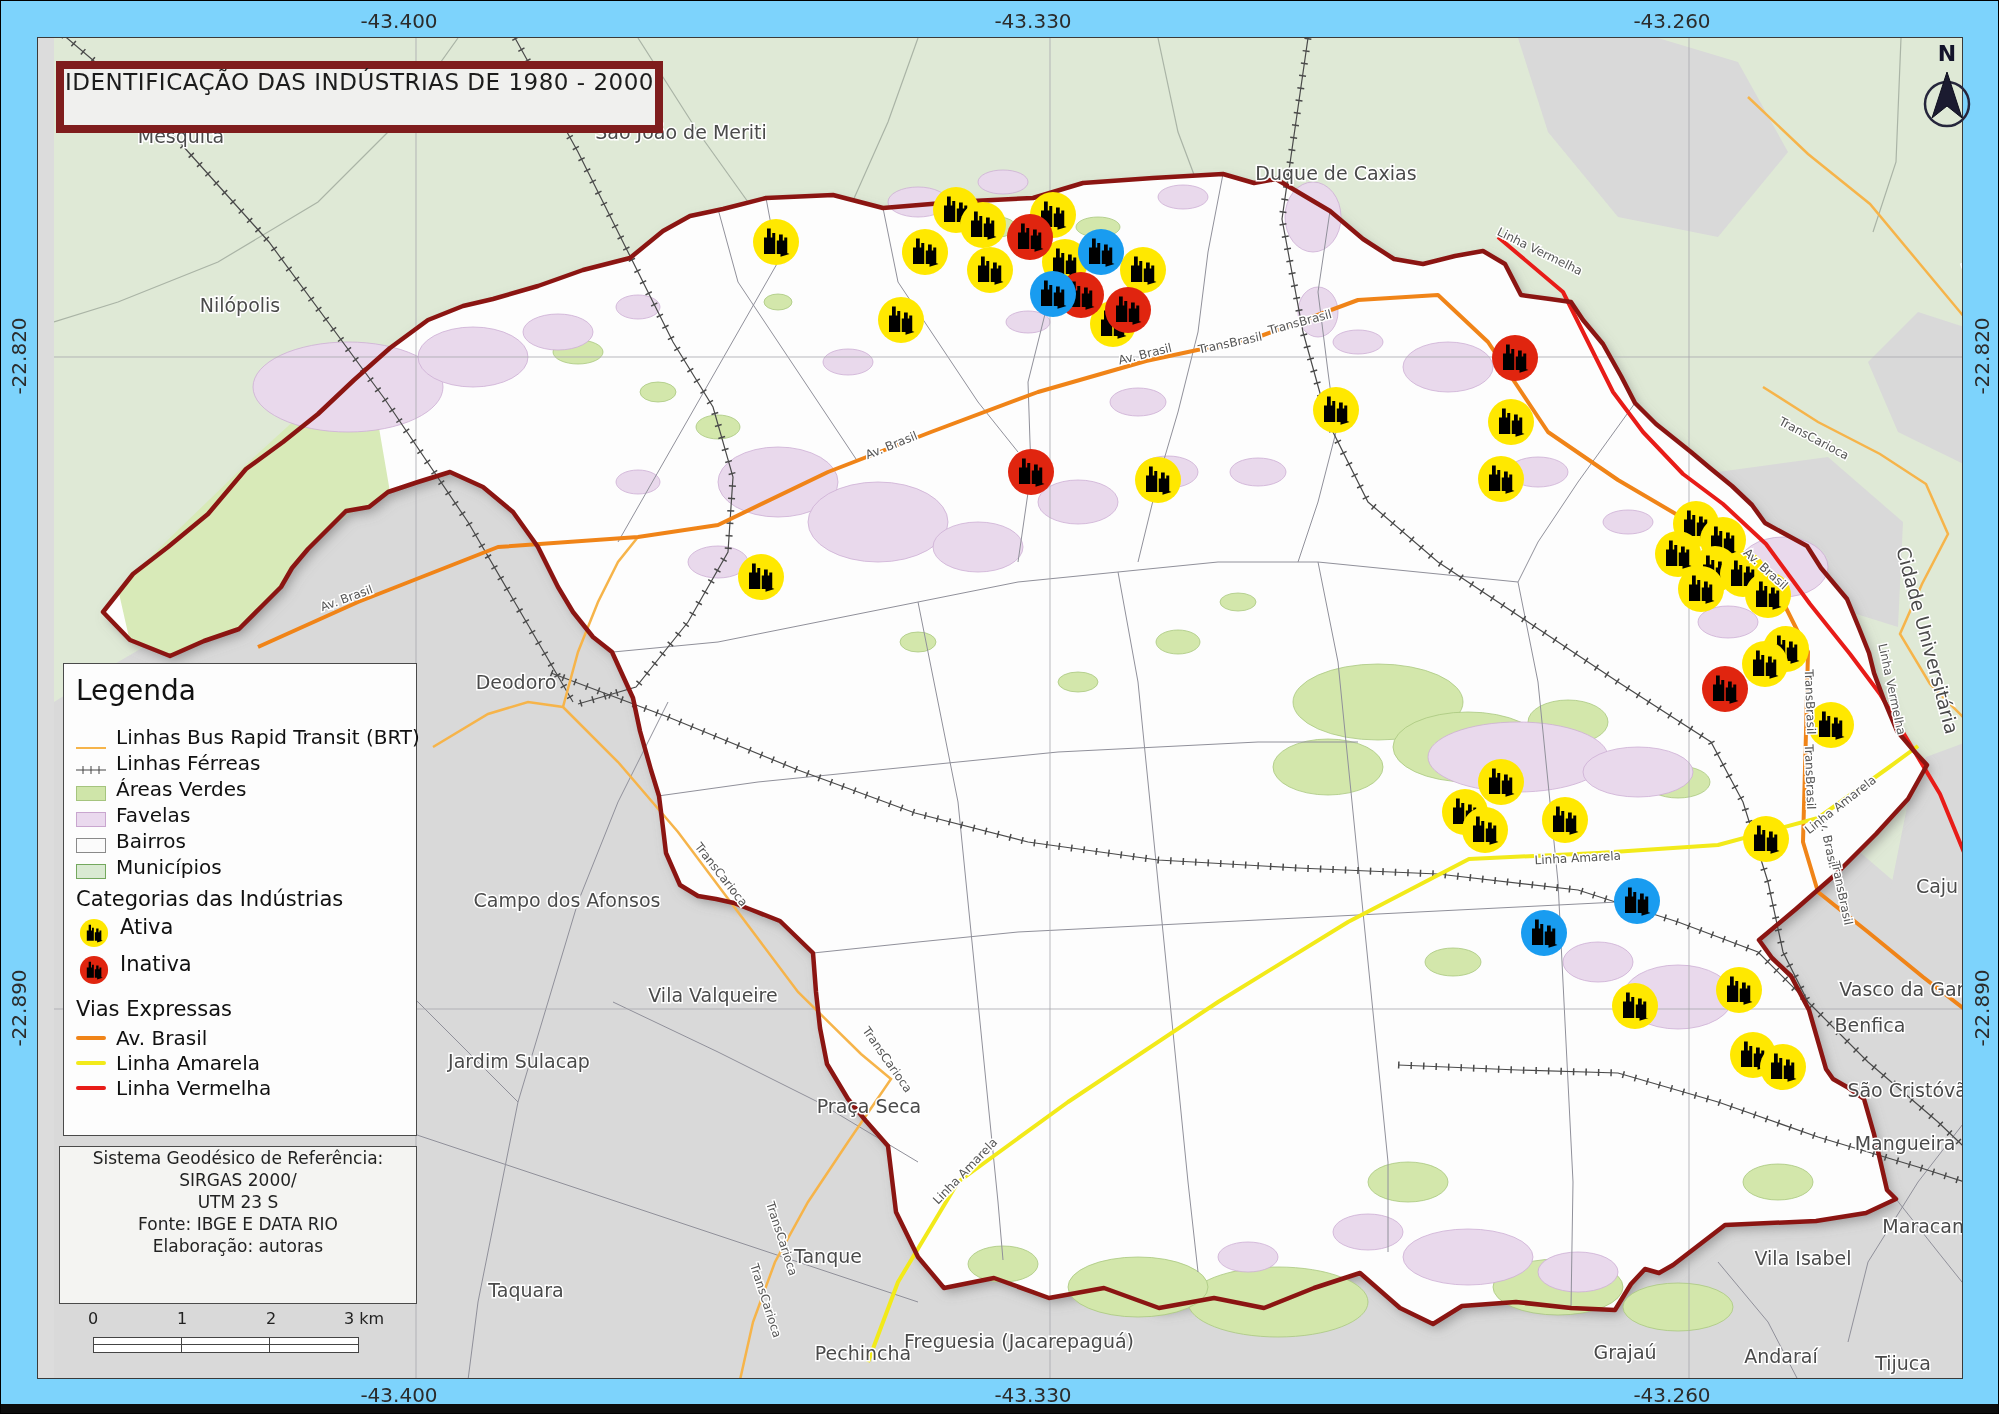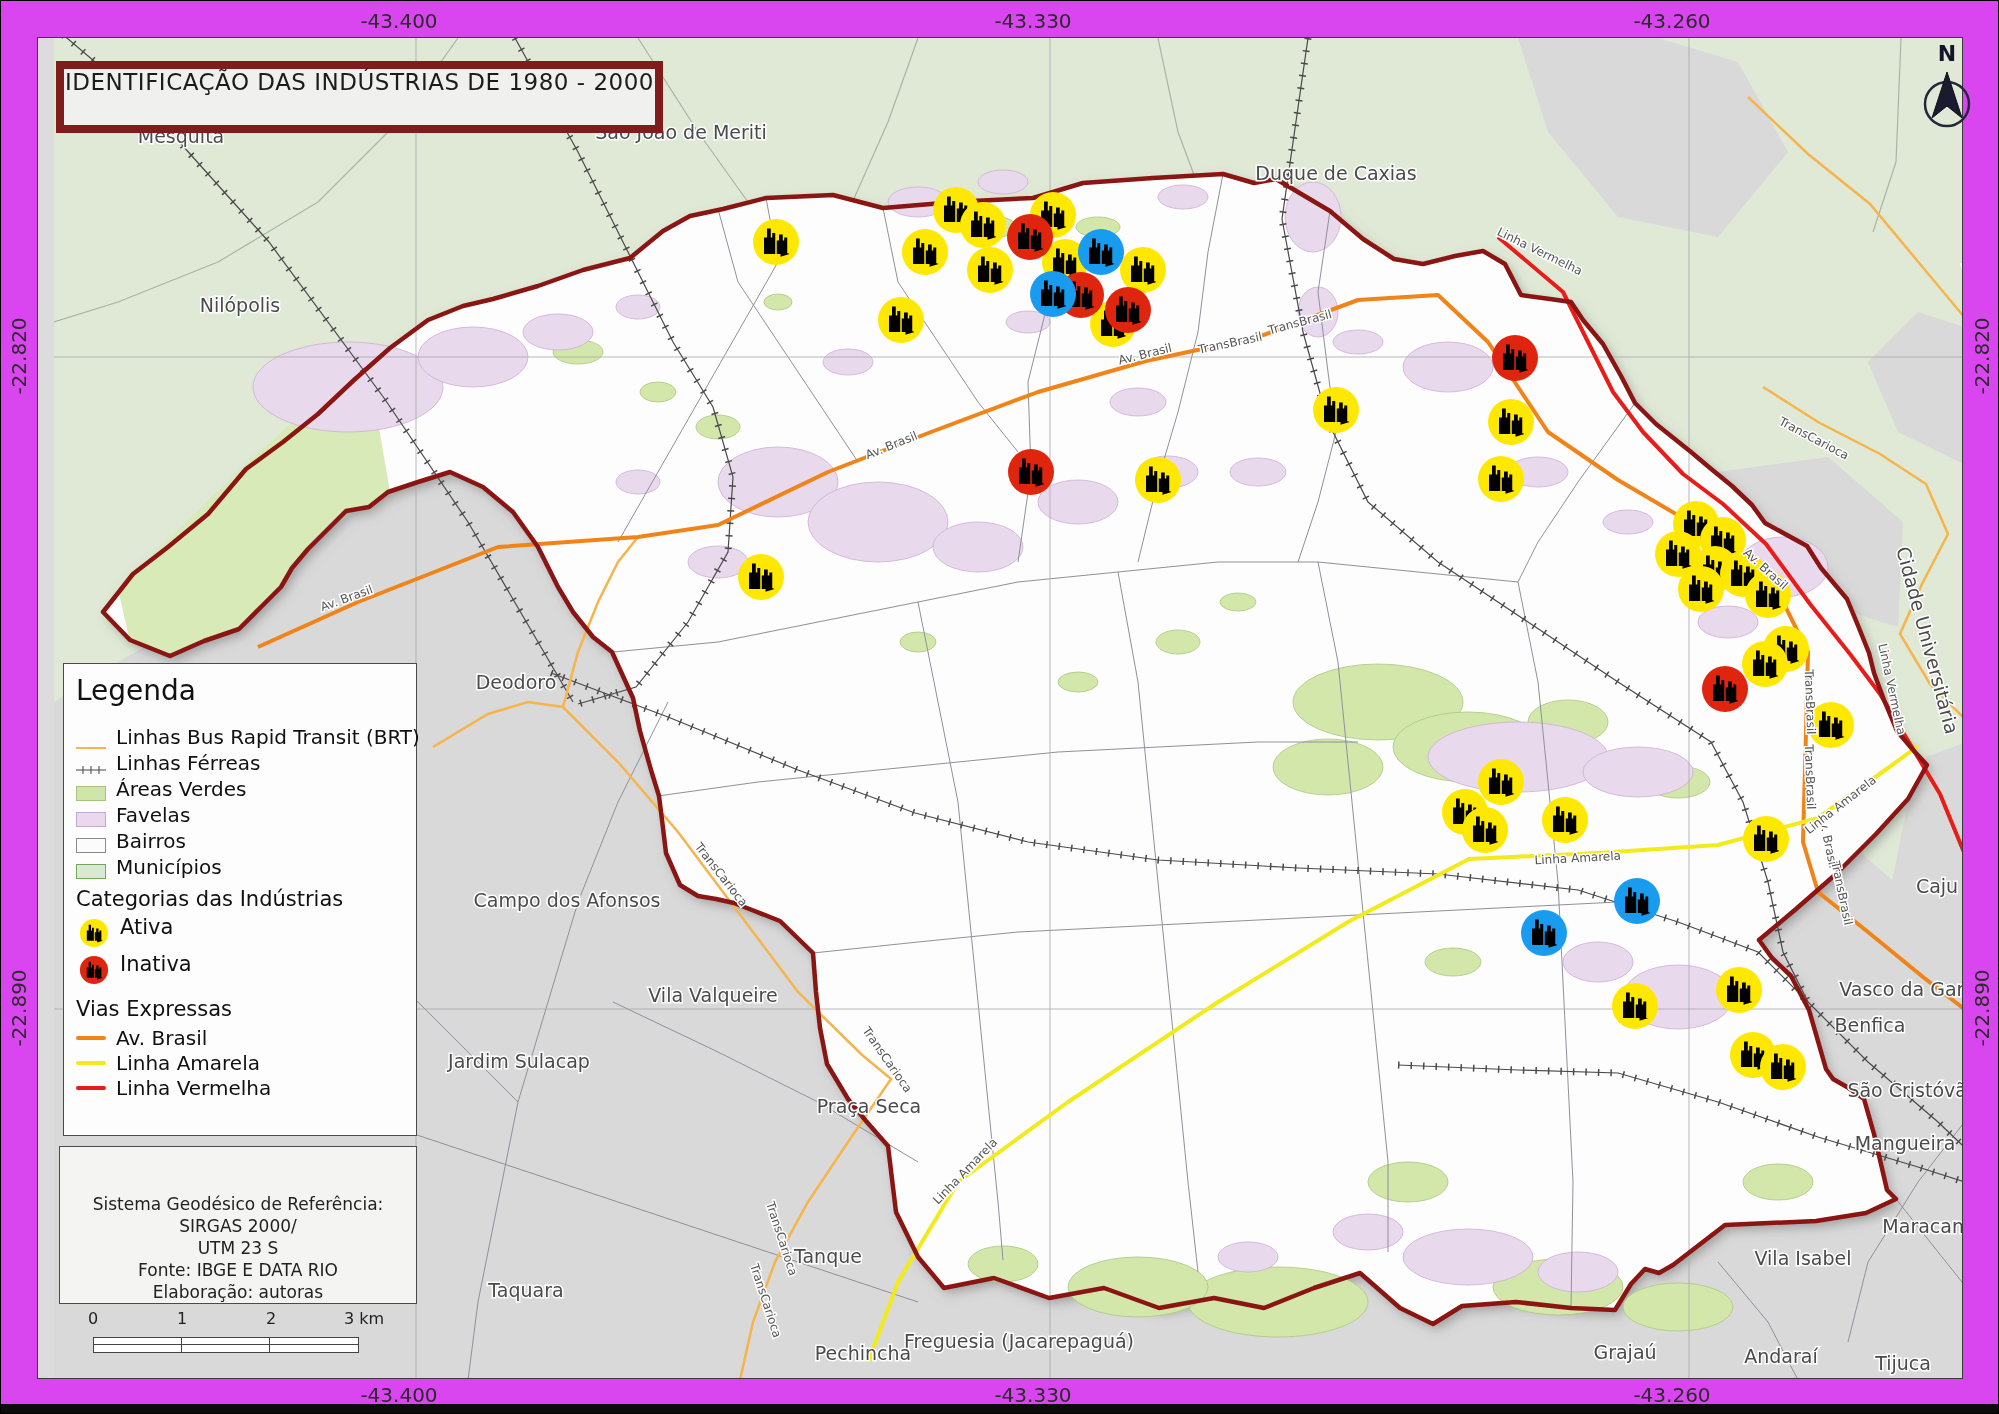--- a/index.html
+++ b/index.html
@@ -1,16 +1,16 @@
 <!DOCTYPE html>
 <html><head>
 <meta charset="utf-8">
 <style>
   html,body{margin:0;padding:0;background:#888;}
-  .page{position:relative;width:1999px;height:1414px;background:#d946ef;
+  .page{position:relative;width:1999px;height:1414px;background:#7dd3fc;
         font-family:"DejaVu Sans","Liberation Sans",sans-serif;overflow:hidden;
         border:1px solid #000;box-sizing:border-box;}
   .map-frame{position:absolute;left:36px;top:36px;width:1926px;height:1342px;
         border:1px solid #3a3a3a;box-sizing:border-box;background:#dcdcdc;overflow:hidden;padding-left:16px;}
   .map-frame svg{display:block;}
   
   .coord{position:absolute;font-size:20px;color:#2b2b2b;transform:translate(-50%,0);white-space:nowrap;}
   .coord.side{transform:translate(-50%,-50%) rotate(-90deg);}
   
   .title-box{position:absolute;left:55px;top:60px;width:607px;height:72px;background:#f0f0ee;
@@ -28,21 +28,21 @@
   .lg-heading{font-size:21px;color:#111;margin:8px 0 4px 0;}
   .cat-row{display:flex;align-items:flex-start;height:37px;}
   .cat-row .ic{width:36px;height:36px;margin-right:8px;flex:0 0 36px;}
   .cat-row .lbl{font-size:21px;color:#111;}
   .via-row{display:flex;align-items:center;height:25px;}
   .via-row .sw{width:30px;height:4px;margin-right:10px;flex:0 0 30px;border-radius:2px;}
   .via-row .lbl{font-size:20px;color:#111;}
   
   .info-box{position:absolute;left:58px;top:1145px;width:358px;height:158px;background:#f4f4f2;
         border:1.5px solid #4a4a4a;z-index:30;box-sizing:border-box;display:flex;flex-direction:column;
-        align-items:center;justify-content:flex-end;}
+        align-items:center;justify-content:flex-start;}
   .info-box div{font-size:17px;color:#222;line-height:22px;text-align:center;}
   
   .scalebar{position:absolute;left:70px;top:1308px;width:320px;height:60px;z-index:30;}
   .scalebar .tick{position:absolute;top:0;font-size:16px;color:#222;transform:translateX(-50%);white-space:nowrap;}
   .sb-bar{position:absolute;left:22px;top:28px;width:266px;height:16px;border:1px solid #444;box-sizing:border-box;
         display:grid;grid-template-columns:1fr 1fr 1fr;grid-template-rows:1fr 1fr;background:#fff;}
   .sb-bar div{border-right:1px solid #444;border-bottom:1px solid #444;box-sizing:border-box;}
   .sb-bar div:nth-child(3n){border-right:none;}
   .sb-bar div:nth-child(n+4){border-bottom:none;}
   

